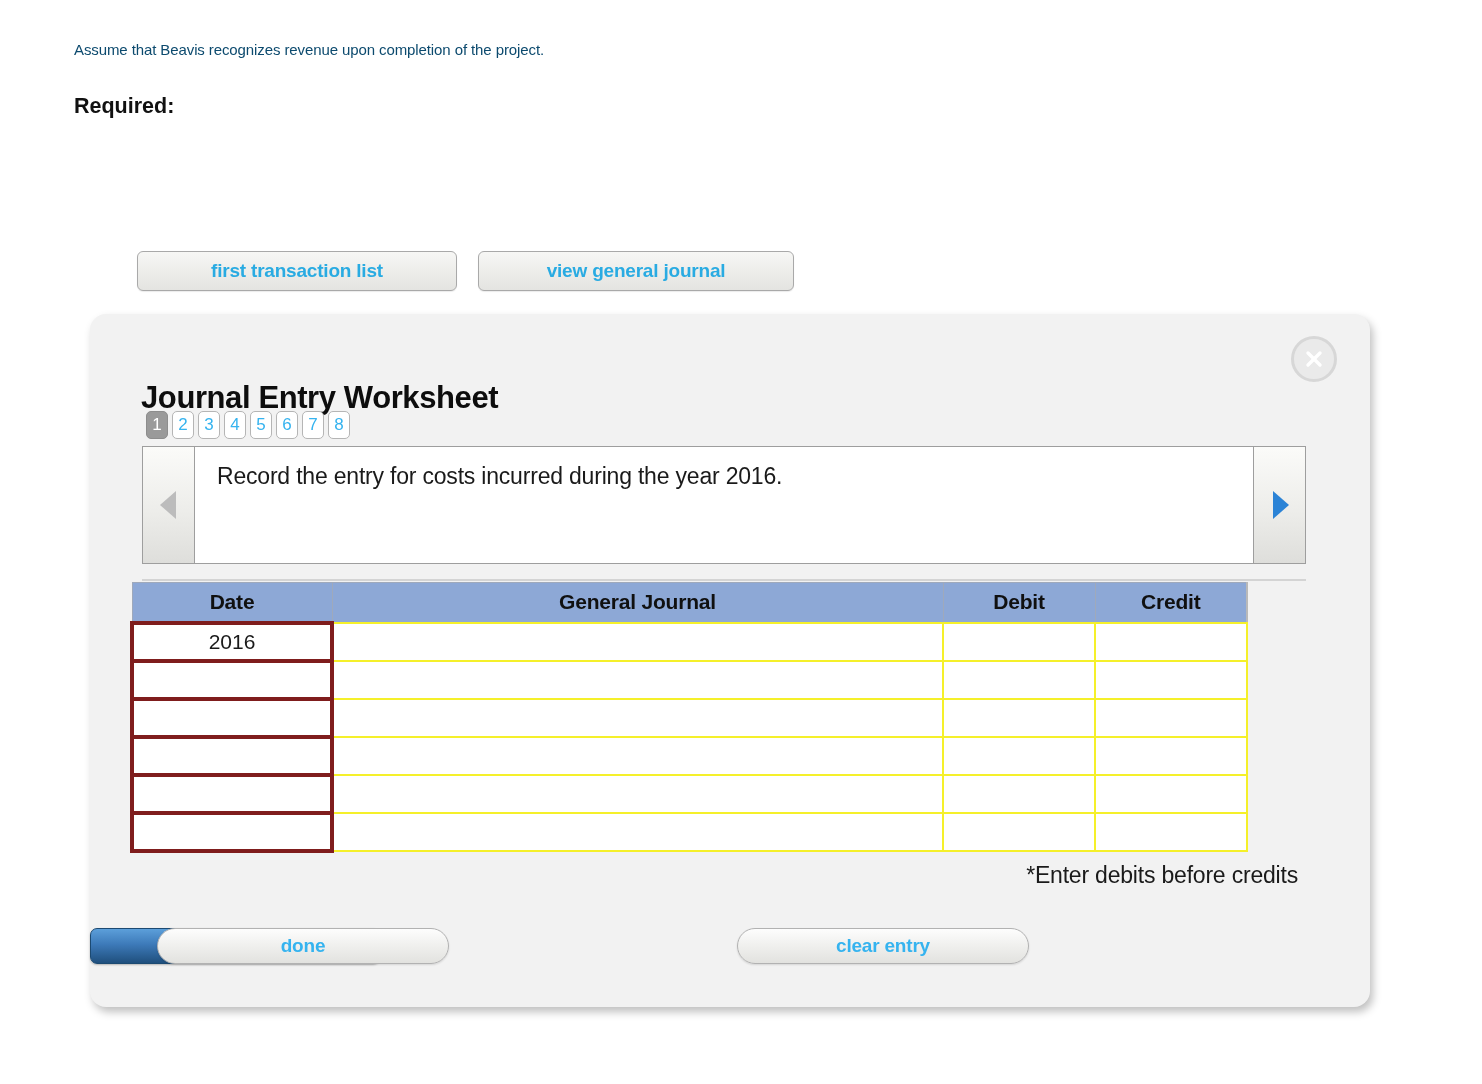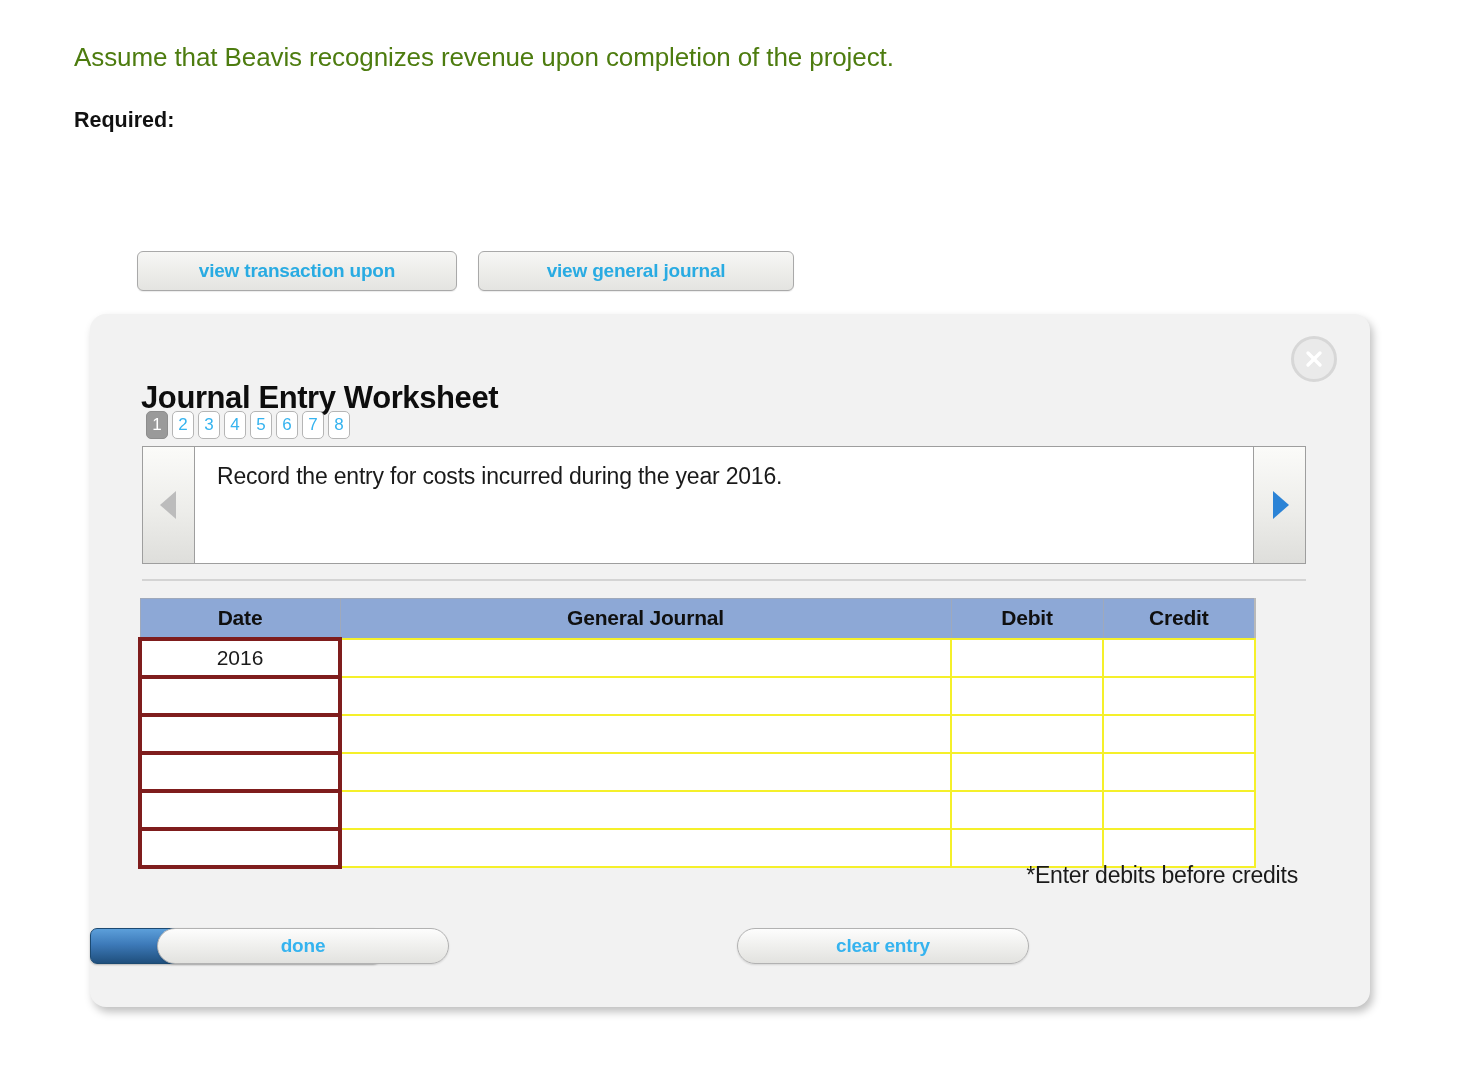--- a/index.html
+++ b/index.html
@@ -18,22 +18,22 @@
   }
 
   
   .intro-block {
     position: absolute;
     left: 74px;
     top: 40px;
     width: 1280px;
   }
   .intro-line {
-    font-size: 26px;
-    color: #4d7c0f;
+    font-size: 15px;
+    color: #0c4a6e;
     line-height: 1.32;
     letter-spacing: -0.1px;
   }
   .required-block {
     margin-top: 32px;
   }
   .required-label {
     font-size: 21.5px;
     font-weight: bold;
     color: #111111;
@@ -184,24 +184,23 @@
     left: 52px;
     top: 265px;
     width: 1164px;
     height: 2px;
     background: #d4d4d4;
   }
 
   
   .table-wrap {
     position: absolute;
-    left: 48px;
+    left: 40px;
     top: 268px;
     width: 1164px;
-    margin-top: 16px;
   }
   table.journal {
     border-collapse: collapse;
     table-layout: fixed;
     width: 1115px;
     border-right: 2px solid #b9b9b9;
   }
   table.journal th {
     background: #8da8d6;
     color: #101010;
@@ -305,21 +304,21 @@
 <div id="page">
 
   <div class="intro-block">
     <div class="intro-line">Assume that Beavis recognizes revenue upon completion of the project.</div>
     <div class="required-block">
       <div class="required-label">Required:</div>
     </div>
   </div>
 
   <div class="view-buttons">
-    <div class="view-btn w1">view transaction upon</div>
+    <div class="view-btn w1">first transaction list</div>
     <div class="view-btn w2">view general journal</div>
   </div>
 
   <div class="panel">
 
     <div class="panel-title">Journal Entry Worksheet</div>
 
     <div class="close-btn">
       <svg width="30" height="30" viewBox="0 0 30 30" aria-hidden="true">
         <line x1="9" y1="9" x2="21" y2="21" stroke="#ffffff" stroke-width="3.4" stroke-linecap="round"></line>

